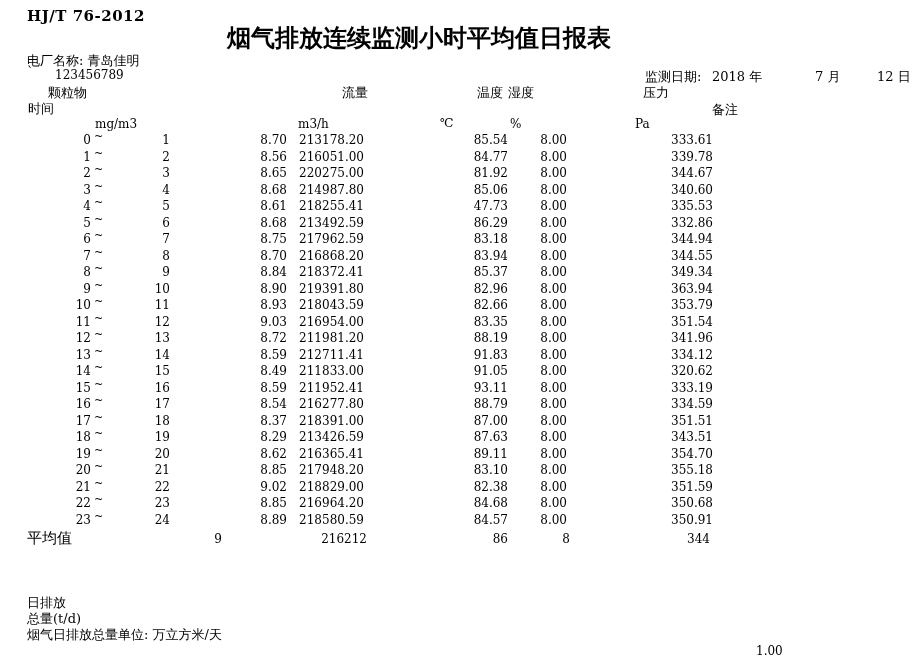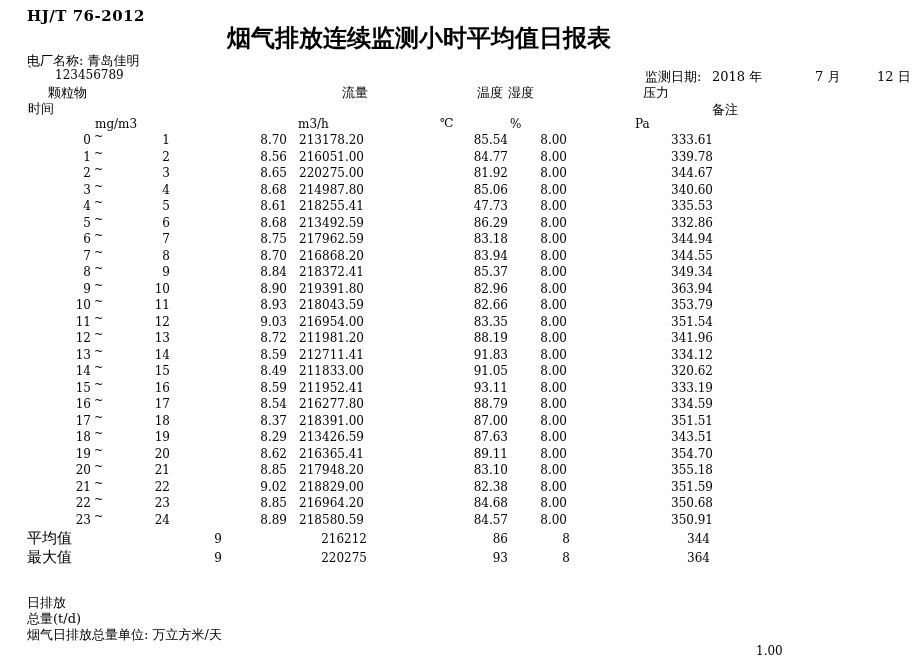--- a/index.html
+++ b/index.html
@@ -392,28 +392,19 @@
 
   <tr>
       <td class="c-label">平均值</td>
       <td>9</td>
       <td>216212</td>
       <td>86</td>
       <td>8</td>
       <td>344</td>
       <td></td>
     </tr>
-      <tr>
-      <td class="c-label">最大值</td>
-      <td>9</td>
-      <td>220275</td>
-      <td>93</td>
-      <td>8</td>
-      <td>364</td>
-      <td></td>
-    </tr>
     </tbody>
 </table>
 
 <div class="abs cn foot-1">日排放</div>
 <div class="abs cn foot-2">总量(t/d)</div>
 <div class="abs cn foot-3">烟气日排放总量单位: 万立方米/天</div>
 <div class="abs num foot-scale">1.00</div>
 
 </body></html>

